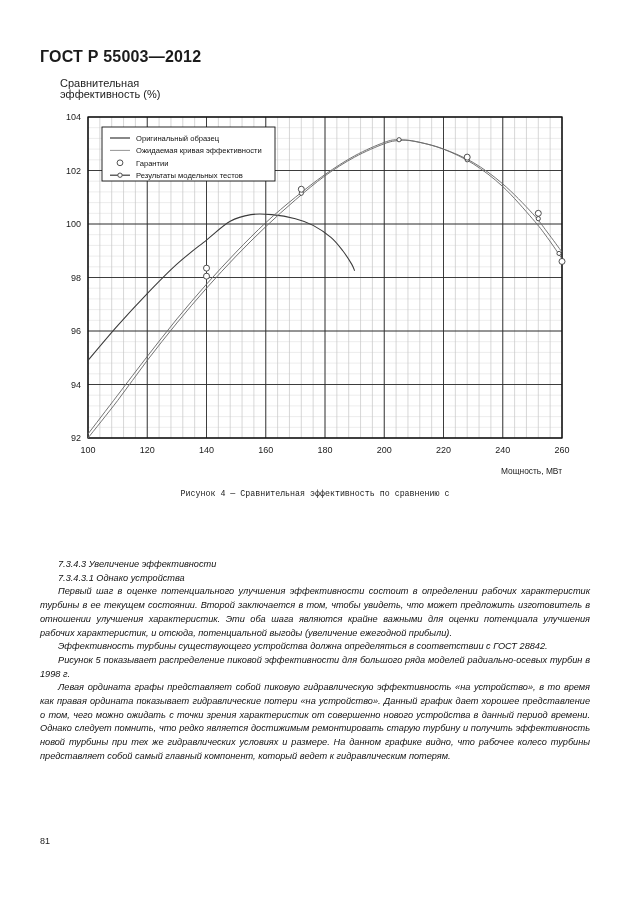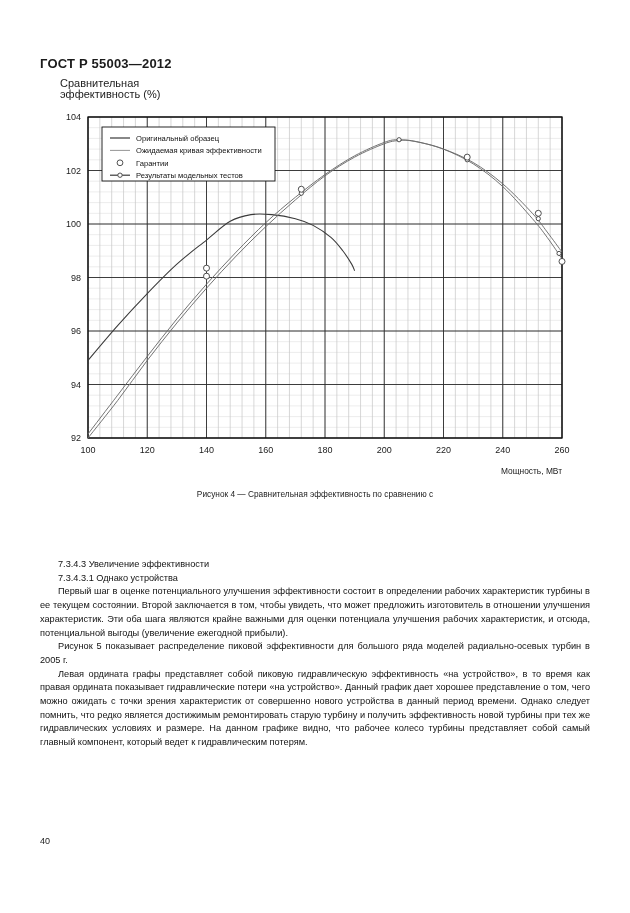--- a/index.html
+++ b/index.html
@@ -5,42 +5,42 @@
   html,body{margin:0;padding:0;}
   body{
     width:630px;height:913px;background:#ffffff;
     font-family:"Liberation Sans", sans-serif;
     color:#1b1b1b;-webkit-font-smoothing:antialiased;
     position:relative;overflow:hidden;
   }
   .page{position:relative;width:630px;height:913px;}
 
   .std-header{
-    position:absolute;left:40px;top:56px;
-    font-size:13px;font-weight:bold;letter-spacing:0.2px;
+    position:absolute;left:40px;top:48px;
+    font-size:16px;font-weight:bold;letter-spacing:0.2px;
   }
 
   .ylab{
     position:absolute;left:60px;top:78px;
     font-size:11px;line-height:11px;color:#222;white-space:pre-line;
   }
 
   .chart-wrap{position:absolute;left:0;top:105px;width:630px;height:370px;}
 
   .fig-caption{
     position:absolute;left:60px;top:488px;width:510px;
-    text-align:center;font-size:8.3px;line-height:12.6px;color:#222;
+    text-align:center;font-size:8.3px;line-height:12.6px;color:#222;font-family:Liberation Mono, monospace;
   }
   .fig-caption div{white-space:nowrap;}
 
   .body-text{
     position:absolute;left:40px;top:558px;width:550px;
     font-size:9.2px;line-height:13.7px;color:#111;
   }
-  .body-text p{margin:0;text-align:justify;}
+  .body-text p{margin:0;text-align:justify;font-style:italic;}
   .body-text p.ind{text-indent:18px;}
   .body-text p.head{text-indent:18px;text-align:left;}
 
   .pagenum{
     position:absolute;left:40px;top:836px;
     font-size:9px;color:#222;
   }
 
   svg{display:block;}
   .gridmaj{stroke:#2b2b2b;stroke-width:0.9;}
@@ -211,18 +211,19 @@
   </div>
 
   <div class="fig-caption">
     <div>Рисунок 4 — Сравнительная эффективность по сравнению с</div>
   </div>
 
   <div class="body-text">
     <p class="head">7.3.4.3 Увеличение эффективности</p>
     <p class="head">7.3.4.3.1 Однако устройства</p>
     <p class="ind">Первый шаг в оценке потенциального улучшения эффективности состоит в определении рабочих характеристик турбины в ее текущем состоянии. Второй заключается в том, чтобы увидеть, что может предложить изготовитель в отношении улучшения характеристик. Эти оба шага являются крайне важными для оценки потенциала улучшения рабочих характеристик, и отсюда, потенциальной выгоды (увеличение ежегодной прибыли).</p>
-    <p class="ind">Рисунок 5 показывает распределение пиковой эффективности для большого ряда моделей радиально-осевых турбин в 2005 г.</p>
+    <p class="ind">Эффективность турбины существующего устройства должна определяться в соответствии с ГОСТ 28842.</p>
+    <p class="ind">Рисунок 5 показывает распределение пиковой эффективности для большого ряда моделей радиально-осевых турбин в 1998 г.</p>
     <p class="ind">Левая ордината графы представляет собой пиковую гидравлическую эффективность «на устройство», в то время как правая ордината показывает гидравлические потери «на устройство». Данный график дает хорошее представление о том, чего можно ожидать с точки зрения характеристик от совершенно нового устройства в данный период времени. Однако следует помнить, что редко является достижимым ремонтировать старую турбину и получить эффективность новой турбины при тех же гидравлических условиях и размере. На данном графике видно, что рабочее колесо турбины представляет собой самый главный компонент, который ведет к гидравлическим потерям.</p>
   </div>
 
-  <div class="pagenum">40</div>
+  <div class="pagenum">81</div>
 </div>
 
 </body></html>

